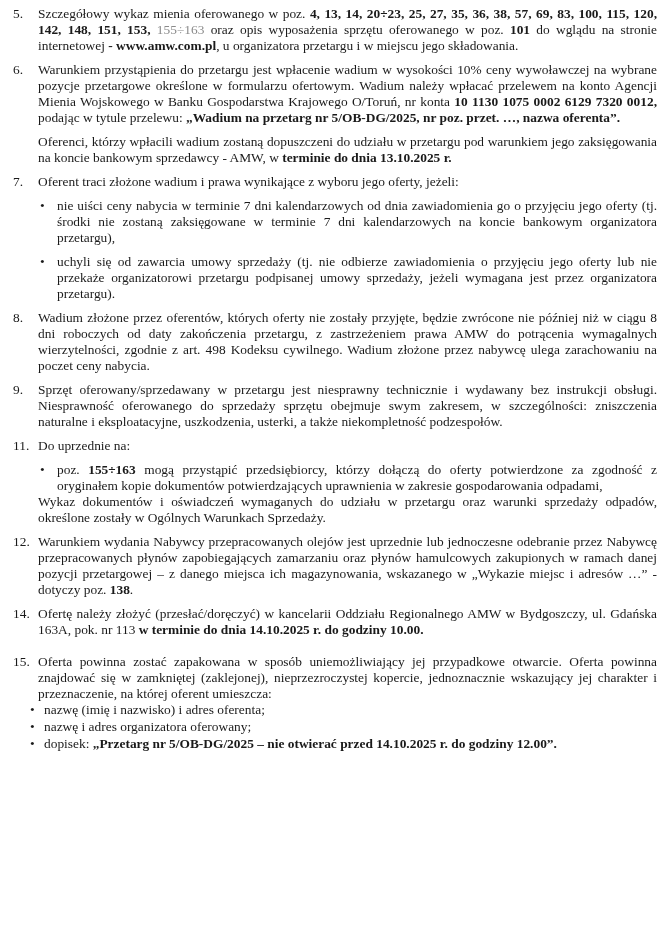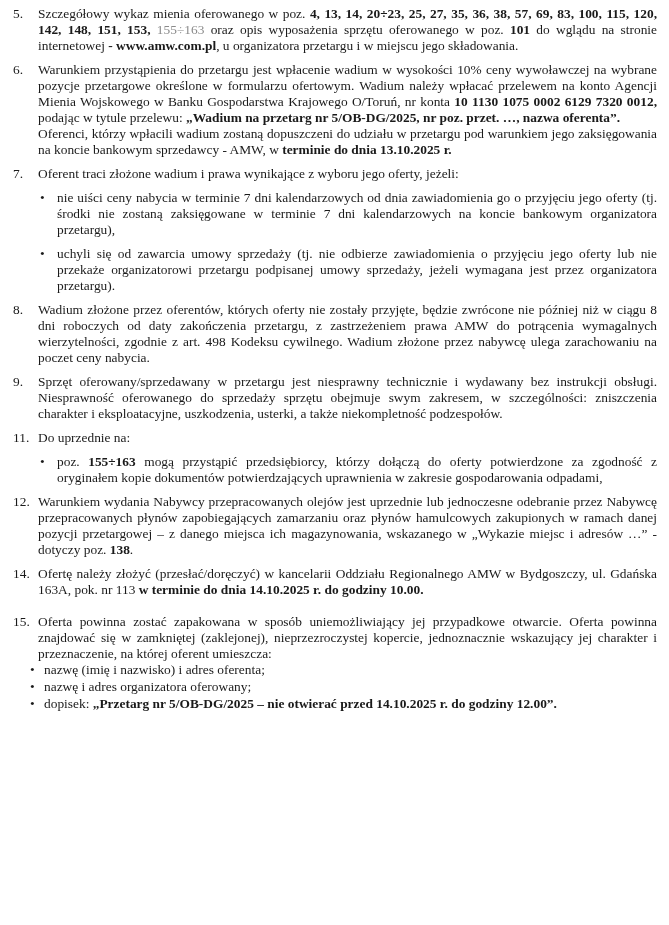--- a/index.html
+++ b/index.html
@@ -5,21 +5,21 @@
   html, body { margin: 0; padding: 0; background: #ffffff; }
   body {
     width: 669px; height: 925px; overflow: hidden;
     font-family: "Liberation Serif", serif;
     font-size: 13.4px; line-height: 16px; color: #1a1a1a;
   }
   .page { position: relative; padding: 6px 12px 0 13px; }
   .item { position: relative; padding-left: 25px; margin-bottom: 8px; text-align: justify; }
   .num { position: absolute; left: 0; top: 0; }
   .para { text-align: justify; }
-  .para + .para { }
+  .para + .para { margin-top: 8px; }
   .bl { list-style: none; margin: 8px 0 0 0; padding: 0; }
   .bl li { position: relative; padding-left: 19px; text-align: justify; }
   .bl li + li { margin-top: 8px; }
   .bl li .dot { position: absolute; left: 2px; top: 0; }
   .bl.tight { margin-top: 0; }
   .bl.tight li { padding-left: 14px; margin-left: -8px; }
   .bl.tight li + li { margin-top: 1px; }
   .bl.tight li .dot { left: 0; }
   b { font-weight: bold; }
   .grey { color: #8a8a8a; }
@@ -49,30 +49,31 @@
     </ul>
   </div>
 
   <div class="item">
     <span class="num">8.</span>
     <div class="para">Wadium złożone przez oferentów, których oferty nie zostały przyjęte, będzie zwrócone nie później niż w ciągu 8 dni roboczych od daty zakończenia przetargu, z zastrzeżeniem prawa AMW do potrącenia wymagalnych wierzytelności, zgodnie z art. 498 Kodeksu cywilnego. Wadium złożone przez nabywcę ulega zarachowaniu na poczet ceny nabycia.</div>
   </div>
 
   <div class="item">
     <span class="num">9.</span>
-    <div class="para">Sprzęt oferowany/sprzedawany w przetargu jest niesprawny technicznie i wydawany bez instrukcji obsługi. Niesprawność oferowanego do sprzedaży sprzętu obejmuje swym zakresem, w szczególności: zniszczenia charakter i eksploatacyjne, uszkodzenia, usterki, a także niekompletność podzespołów.</div>
+    <div class="para">Sprzęt oferowany/sprzedawany w przetargu jest niesprawny technicznie i wydawany bez instrukcji obsługi. Niesprawność oferowanego do sprzedaży sprzętu obejmuje swym zakresem, w szczególności: zniszczenia naturalne i eksploatacyjne, uszkodzenia, usterki, a także niekompletność podzespołów.</div>
   </div>
 
 
   <div class="item">
     <span class="num">11.</span>
     <div class="para">Do uprzednie na:</div>
     <ul class="bl">
       <li><span class="dot">•</span><span>poz. </span><b>155÷163</b><span> mogą przystąpić przedsiębiorcy, którzy dołączą do oferty potwierdzone za zgodność z oryginałem kopie dokumentów potwierdzających uprawnienia w zakresie gospodarowania odpadami,</span></li>
     </ul>
+    <div class="para">Wykaz dokumentów i oświadczeń wymaganych do udziału w przetargu oraz warunki sprzedaży odpadów, określone zostały w Ogólnych Warunkach Sprzedaży.</div>
   </div>
 
   <div class="item">
     <span class="num">12.</span>
     <div class="para"><span>Warunkiem wydania Nabywcy przepracowanych olejów jest uprzednie lub jednoczesne odebranie przez Nabywcę przepracowanych płynów zapobiegających zamarzaniu oraz płynów hamulcowych zakupionych w ramach danej pozycji przetargowej – z danego miejsca ich magazynowania, wskazanego w „Wykazie miejsc i adresów …” - dotyczy poz. </span><b>138</b><span>.</span></div>
   </div>
 
 
   <div class="item" style="margin-bottom:16px">
     <span class="num">14.</span>

